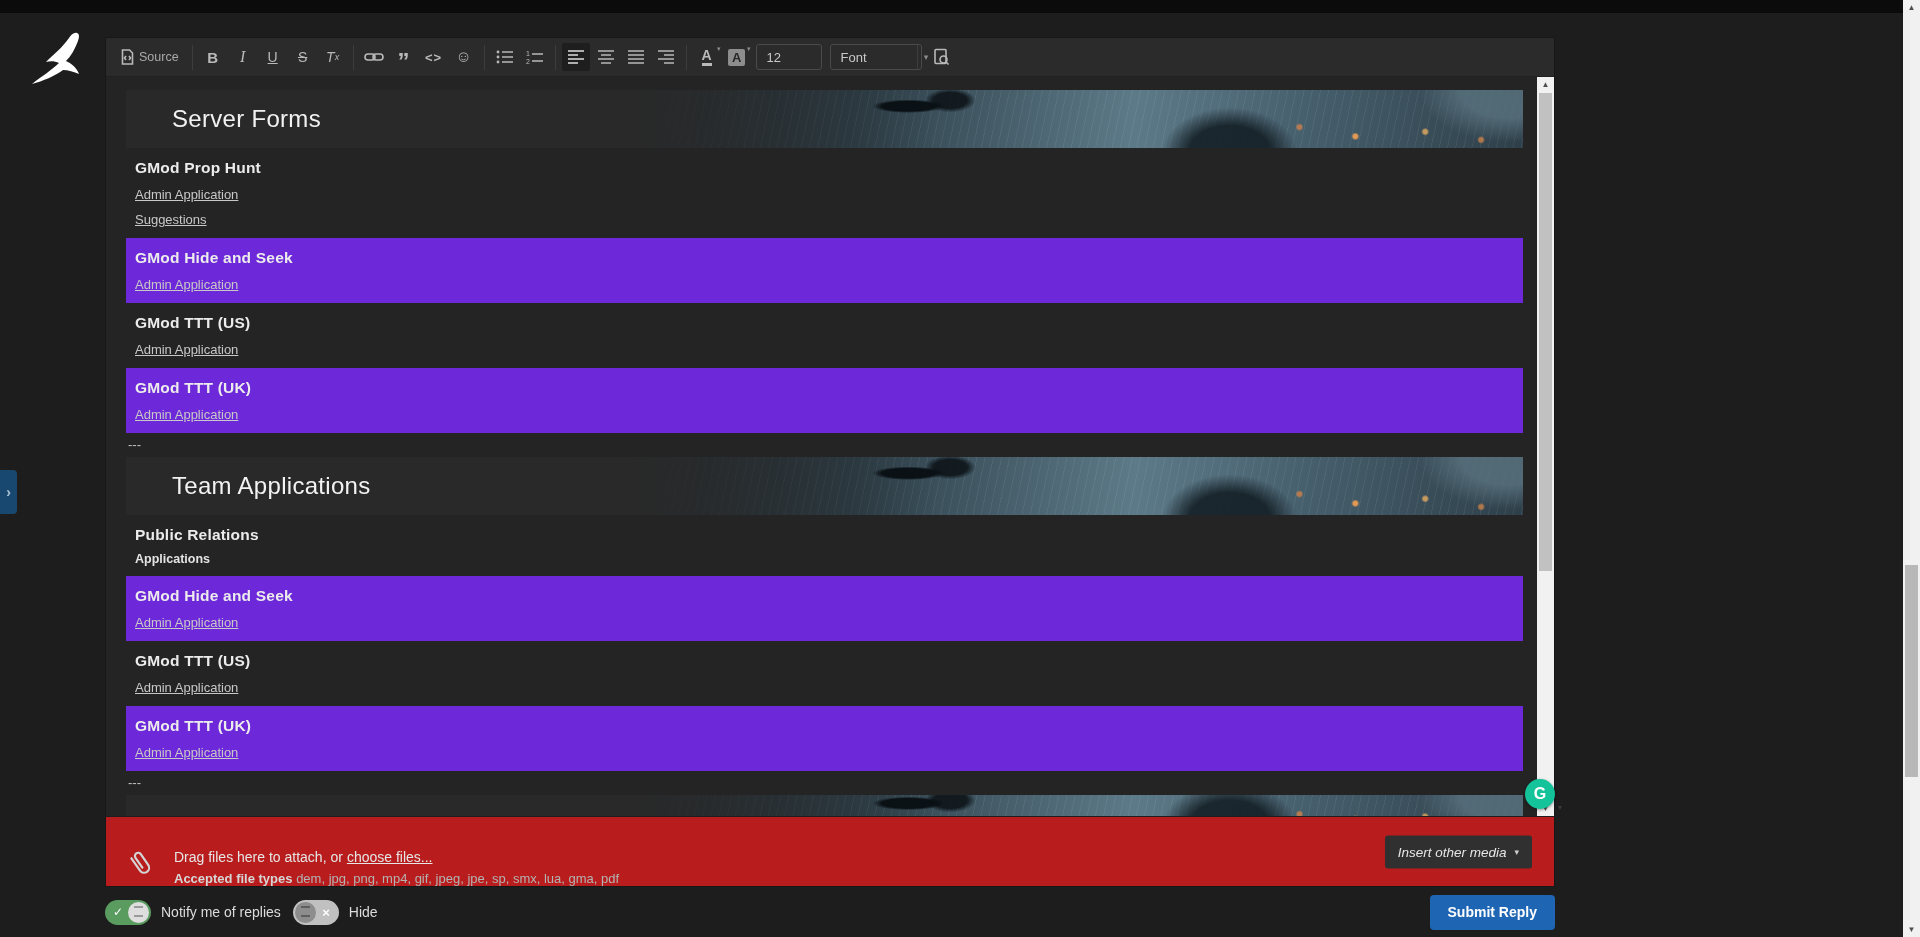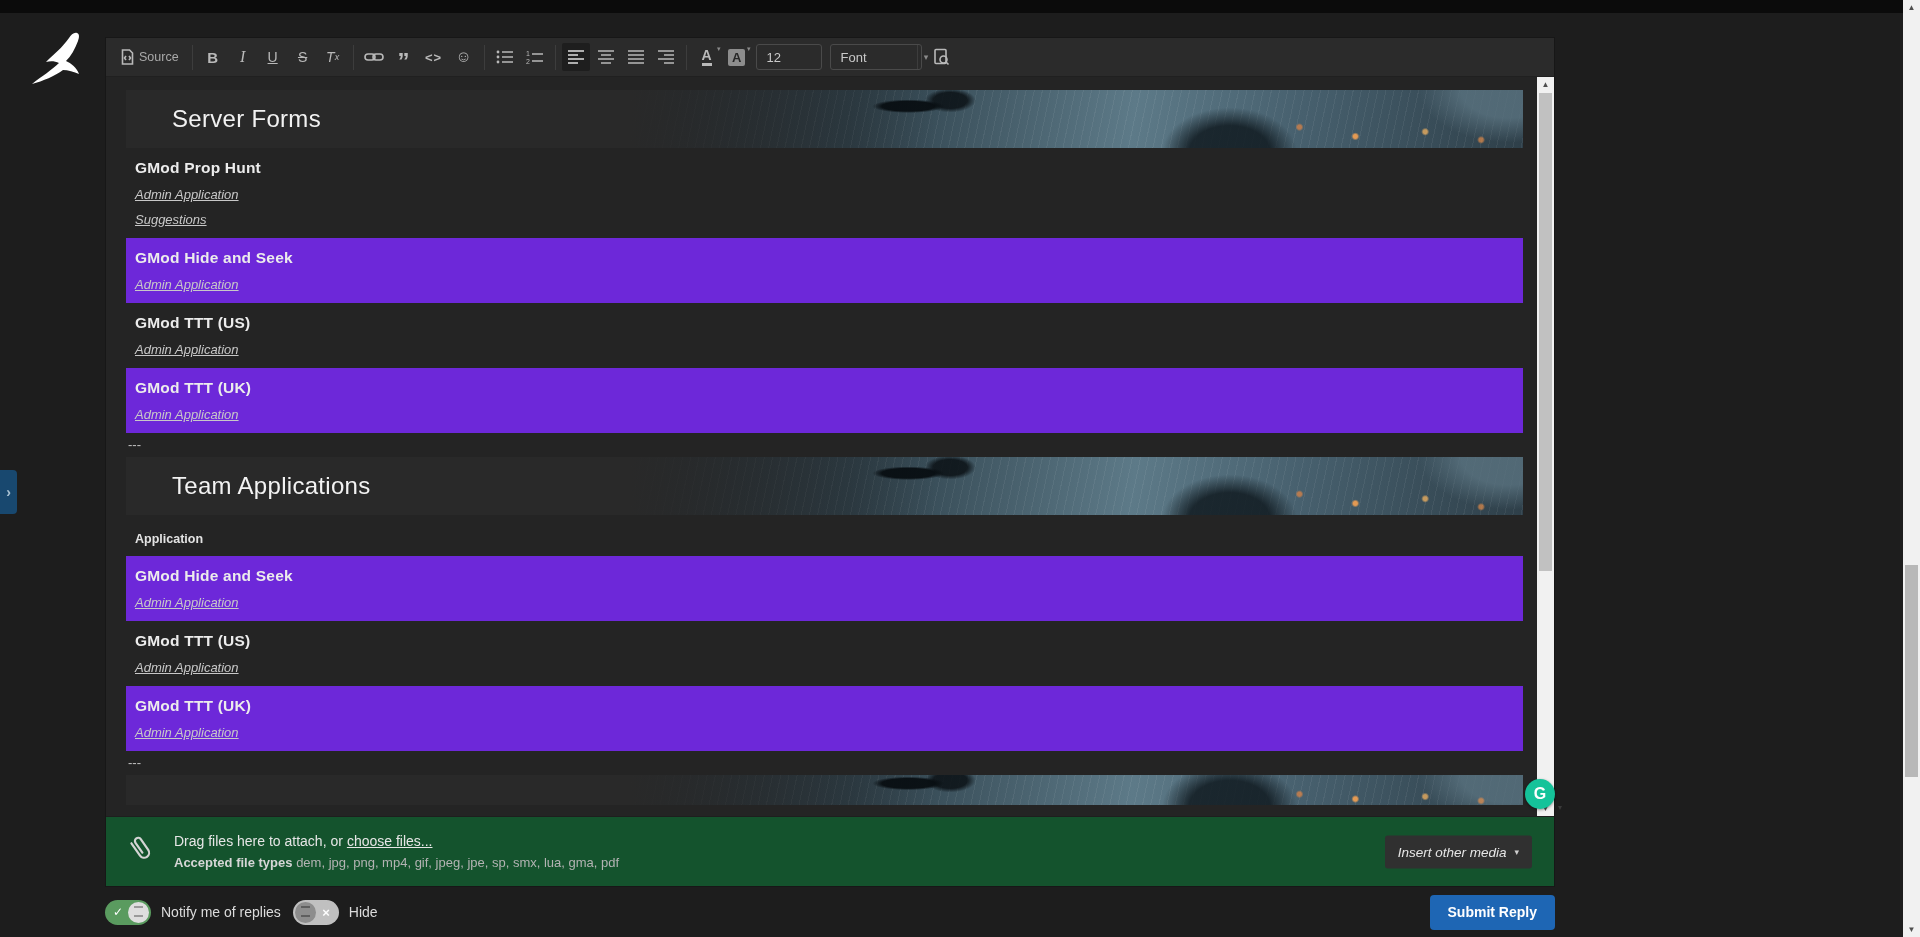--- a/index.html
+++ b/index.html
@@ -71,33 +71,33 @@
       linear-gradient(96deg, #191f24 30%, #2c3e48 52%, #5d7a88 72%, #47606e 84%, #2e3f49 100%);
     background-color:#2a2a2a;
   }
   .sec-header { height:58px; position:relative; }
   .sec-title { position:absolute; left:46px; top:50%; transform:translateY(-50%);
     color:#f2f2f2; font-size:24px; letter-spacing:.3px; }
   .group { padding:10px 9px; }
   .group.light { background:#6d28d9; }
   .g-name { font-size:15.5px; font-weight:bold; color:#ececec; letter-spacing:.2px; line-height:20px; }
   .g-link { display:block; width:max-content; margin-top:8px; font-size:13px; line-height:17px;
-    color:#c8c8c8; text-decoration:underline; cursor:pointer;font-style:italic; }
+    color:#c8c8c8; text-decoration:underline; cursor:pointer; }
   .g-plain { margin-top:7px; font-size:12.5px; font-weight:bold; color:#e3e3e3; line-height:14px; }
   .divider { padding:5px 2px; font-size:13px; line-height:14px; color:#c2c2c2; }
   .sec-header.partial { height:30px; }
   
   .ed-scrollbar { position:absolute; right:0; top:0; width:17px; height:739px; background:#f1f1f1; }
   .ed-scrollbar .arrow { position:absolute; left:0; width:17px; text-align:center; font-size:8px; color:#4f4f4f; }
   .ed-scrollbar .arrow.up { top:3px; }
   .ed-scrollbar .arrow.down { bottom:3px; }
   .ed-scrollbar .thumb { position:absolute; left:2px; top:16px; width:13px; height:478px; background:#c1c1c1; }
   
-  .attachbar { height:70px; background:#14532d; border-top:1px solid #1e1e1e; position:relative;
-    display:flex; align-items:center; padding:0 20px; }
+  .attachbar { height:70px; background:#b91c1c; border-top:1px solid #1e1e1e; position:relative;
+    display:flex; align-items:flex-end; padding:0 20px; }
   .clip { margin-right:18px; }
   .attach-line1 { font-size:14px; color:#e6e6e6; }
   .attach-line1 a { color:#e6e6e6; text-decoration:underline; font-weight:normal; cursor:pointer; margin-left:4px; }
   .attach-line2 { margin-top:6px; font-size:13px; color:#b3b3b3; }
   .attach-line2 b { color:#d6d6d6; }
   .insert-media { position:absolute; right:22px; top:50%; transform:translateY(-50%);
     height:33px; background:#303030; border-radius:3px; padding:0 13px; color:#e6e6e6;
     font-size:13.5px; display:flex; align-items:center; gap:8px; cursor:pointer;font-style:italic; }
   .insert-media .caret { font-size:9px; color:#cfcfcf; }
   
@@ -256,21 +256,22 @@
       <div class="group light">
         <div class="g-name">GMod TTT (UK)</div>
         <a class="g-link">Admin Application</a>
       </div>
       <div class="divider">---</div>
 
       <div class="sec-header banner-bg">
         <span class="sec-title">Team Applications</span>
       </div>
       <div class="group">
-        <div class="g-plain">Application</div>
+        <div class="g-name">Public Relations</div>
+        <div class="g-plain">Applications</div>
       </div>
       <div class="group light">
         <div class="g-name">GMod Hide and Seek</div>
         <a class="g-link">Admin Application</a>
       </div>
       <div class="group">
         <div class="g-name">GMod TTT (US)</div>
         <a class="g-link">Admin Application</a>
       </div>
       <div class="group light">

